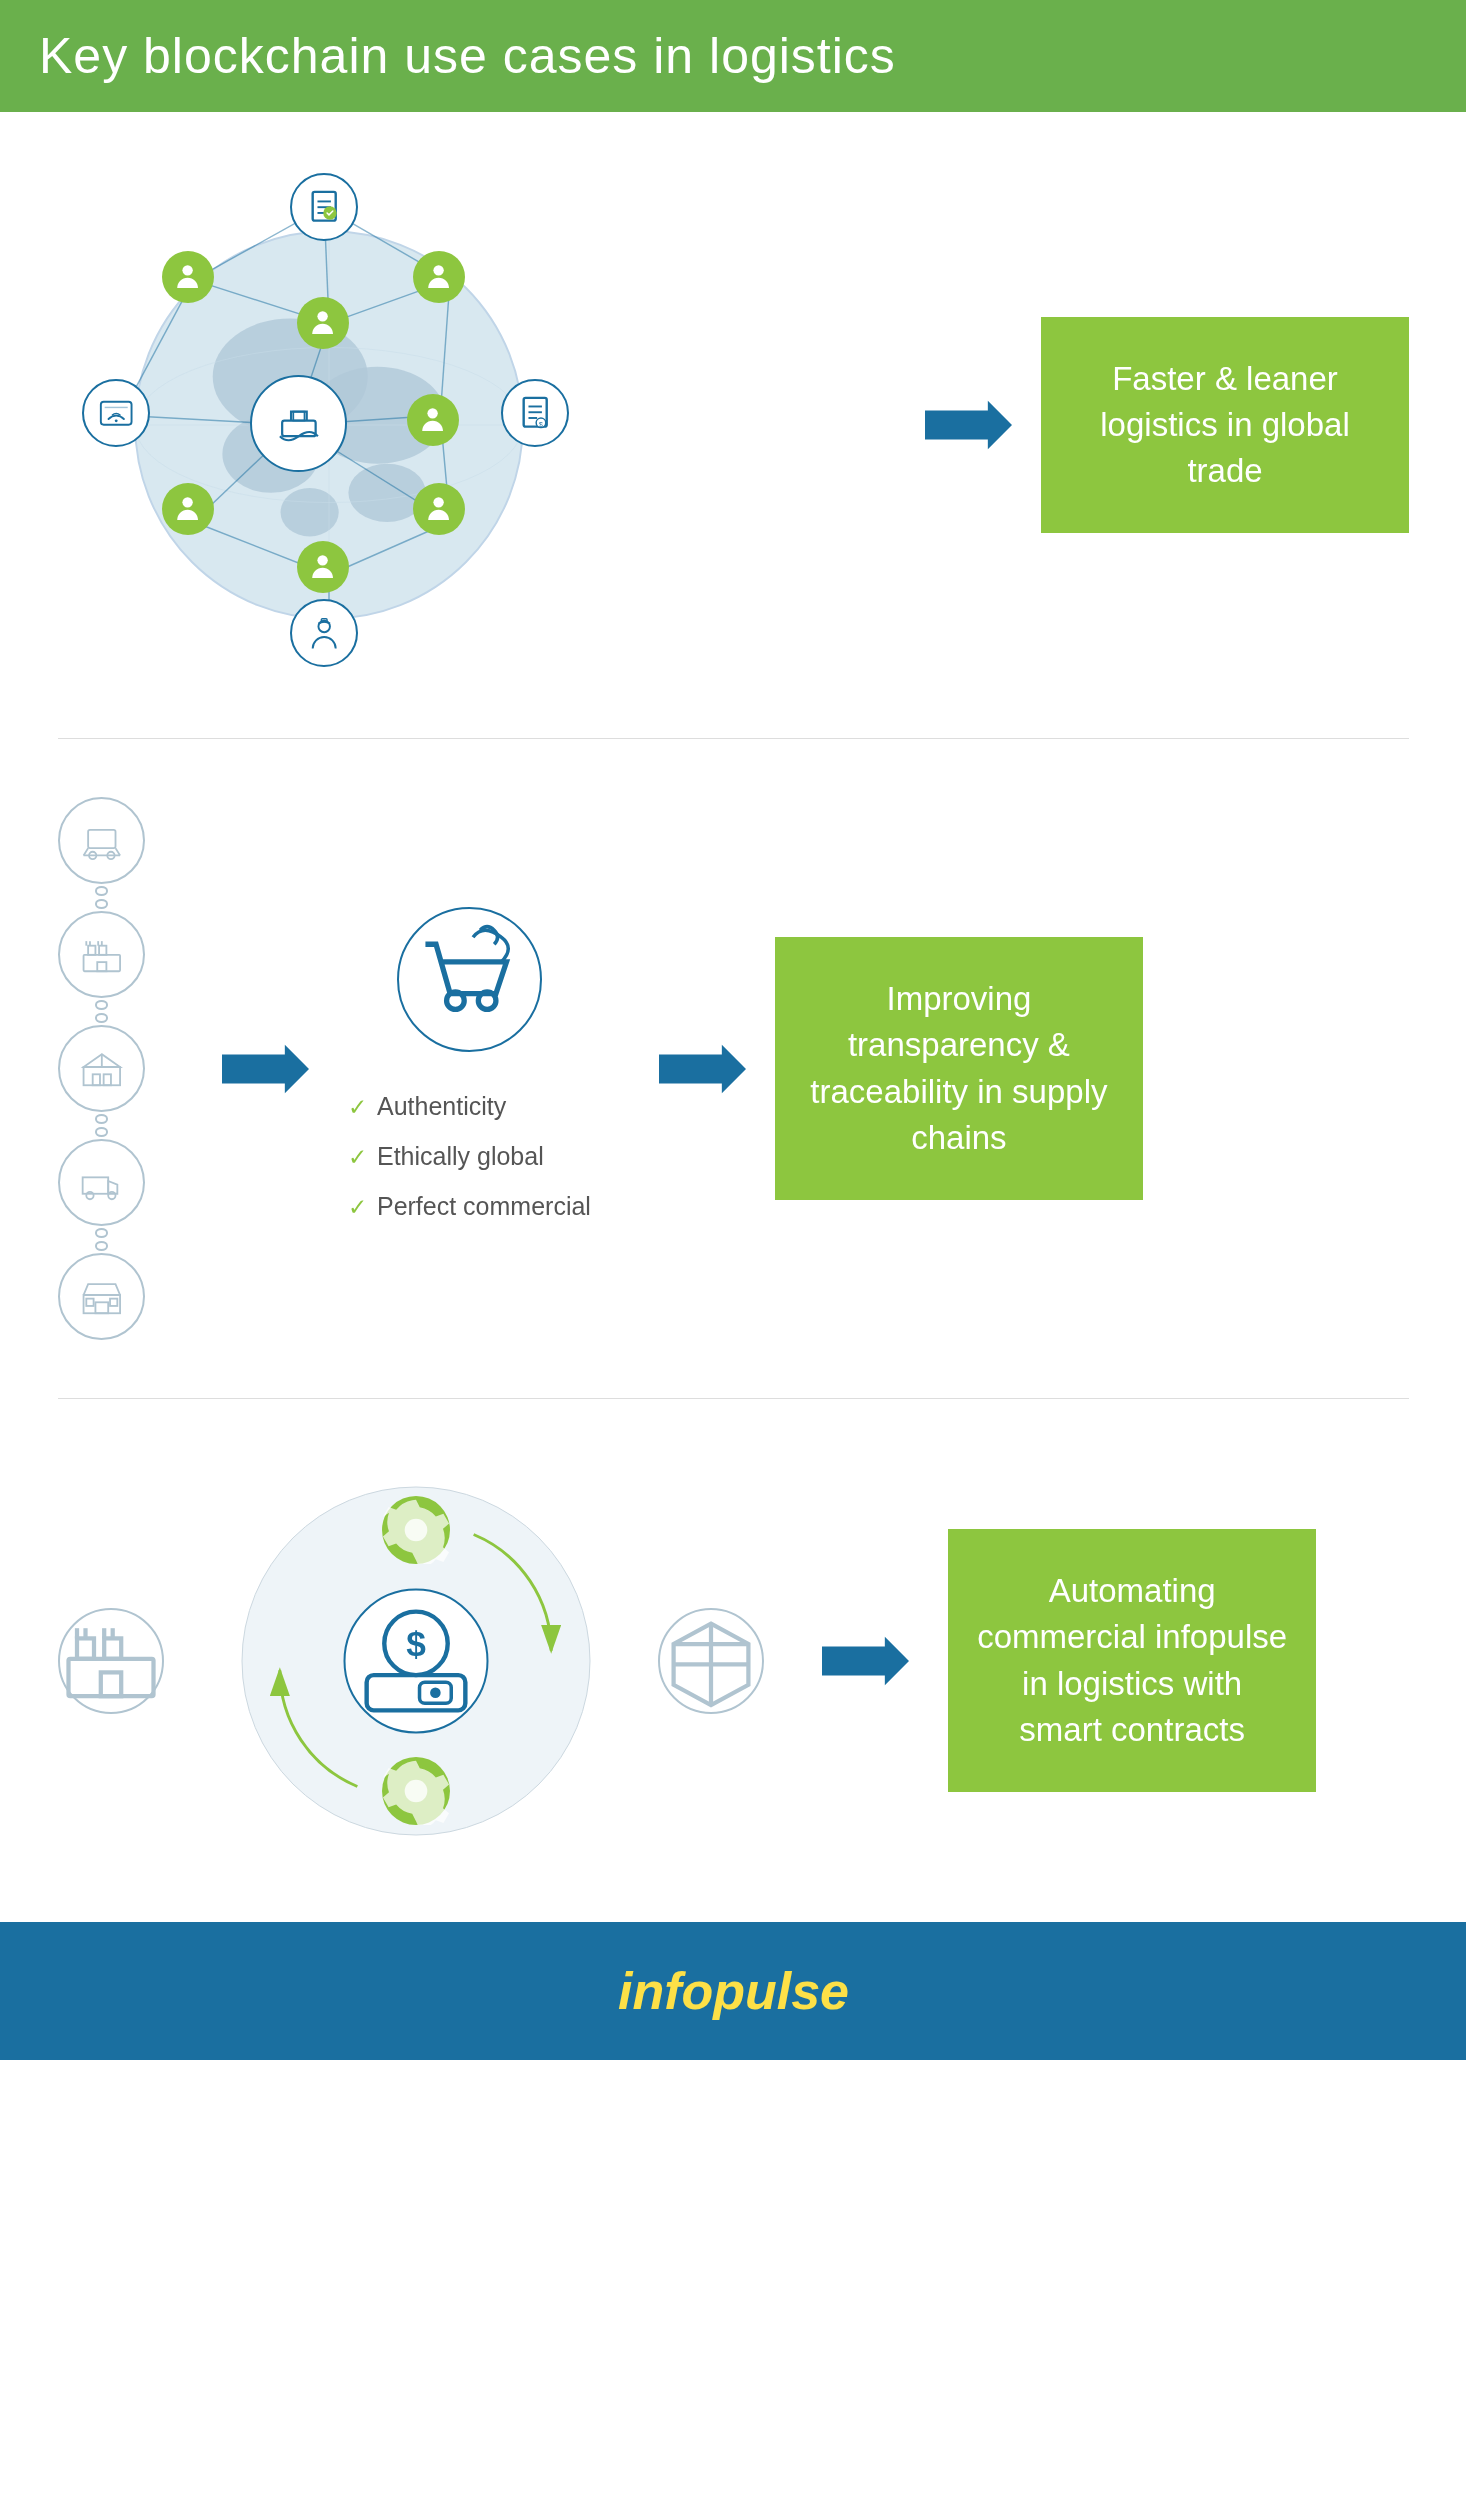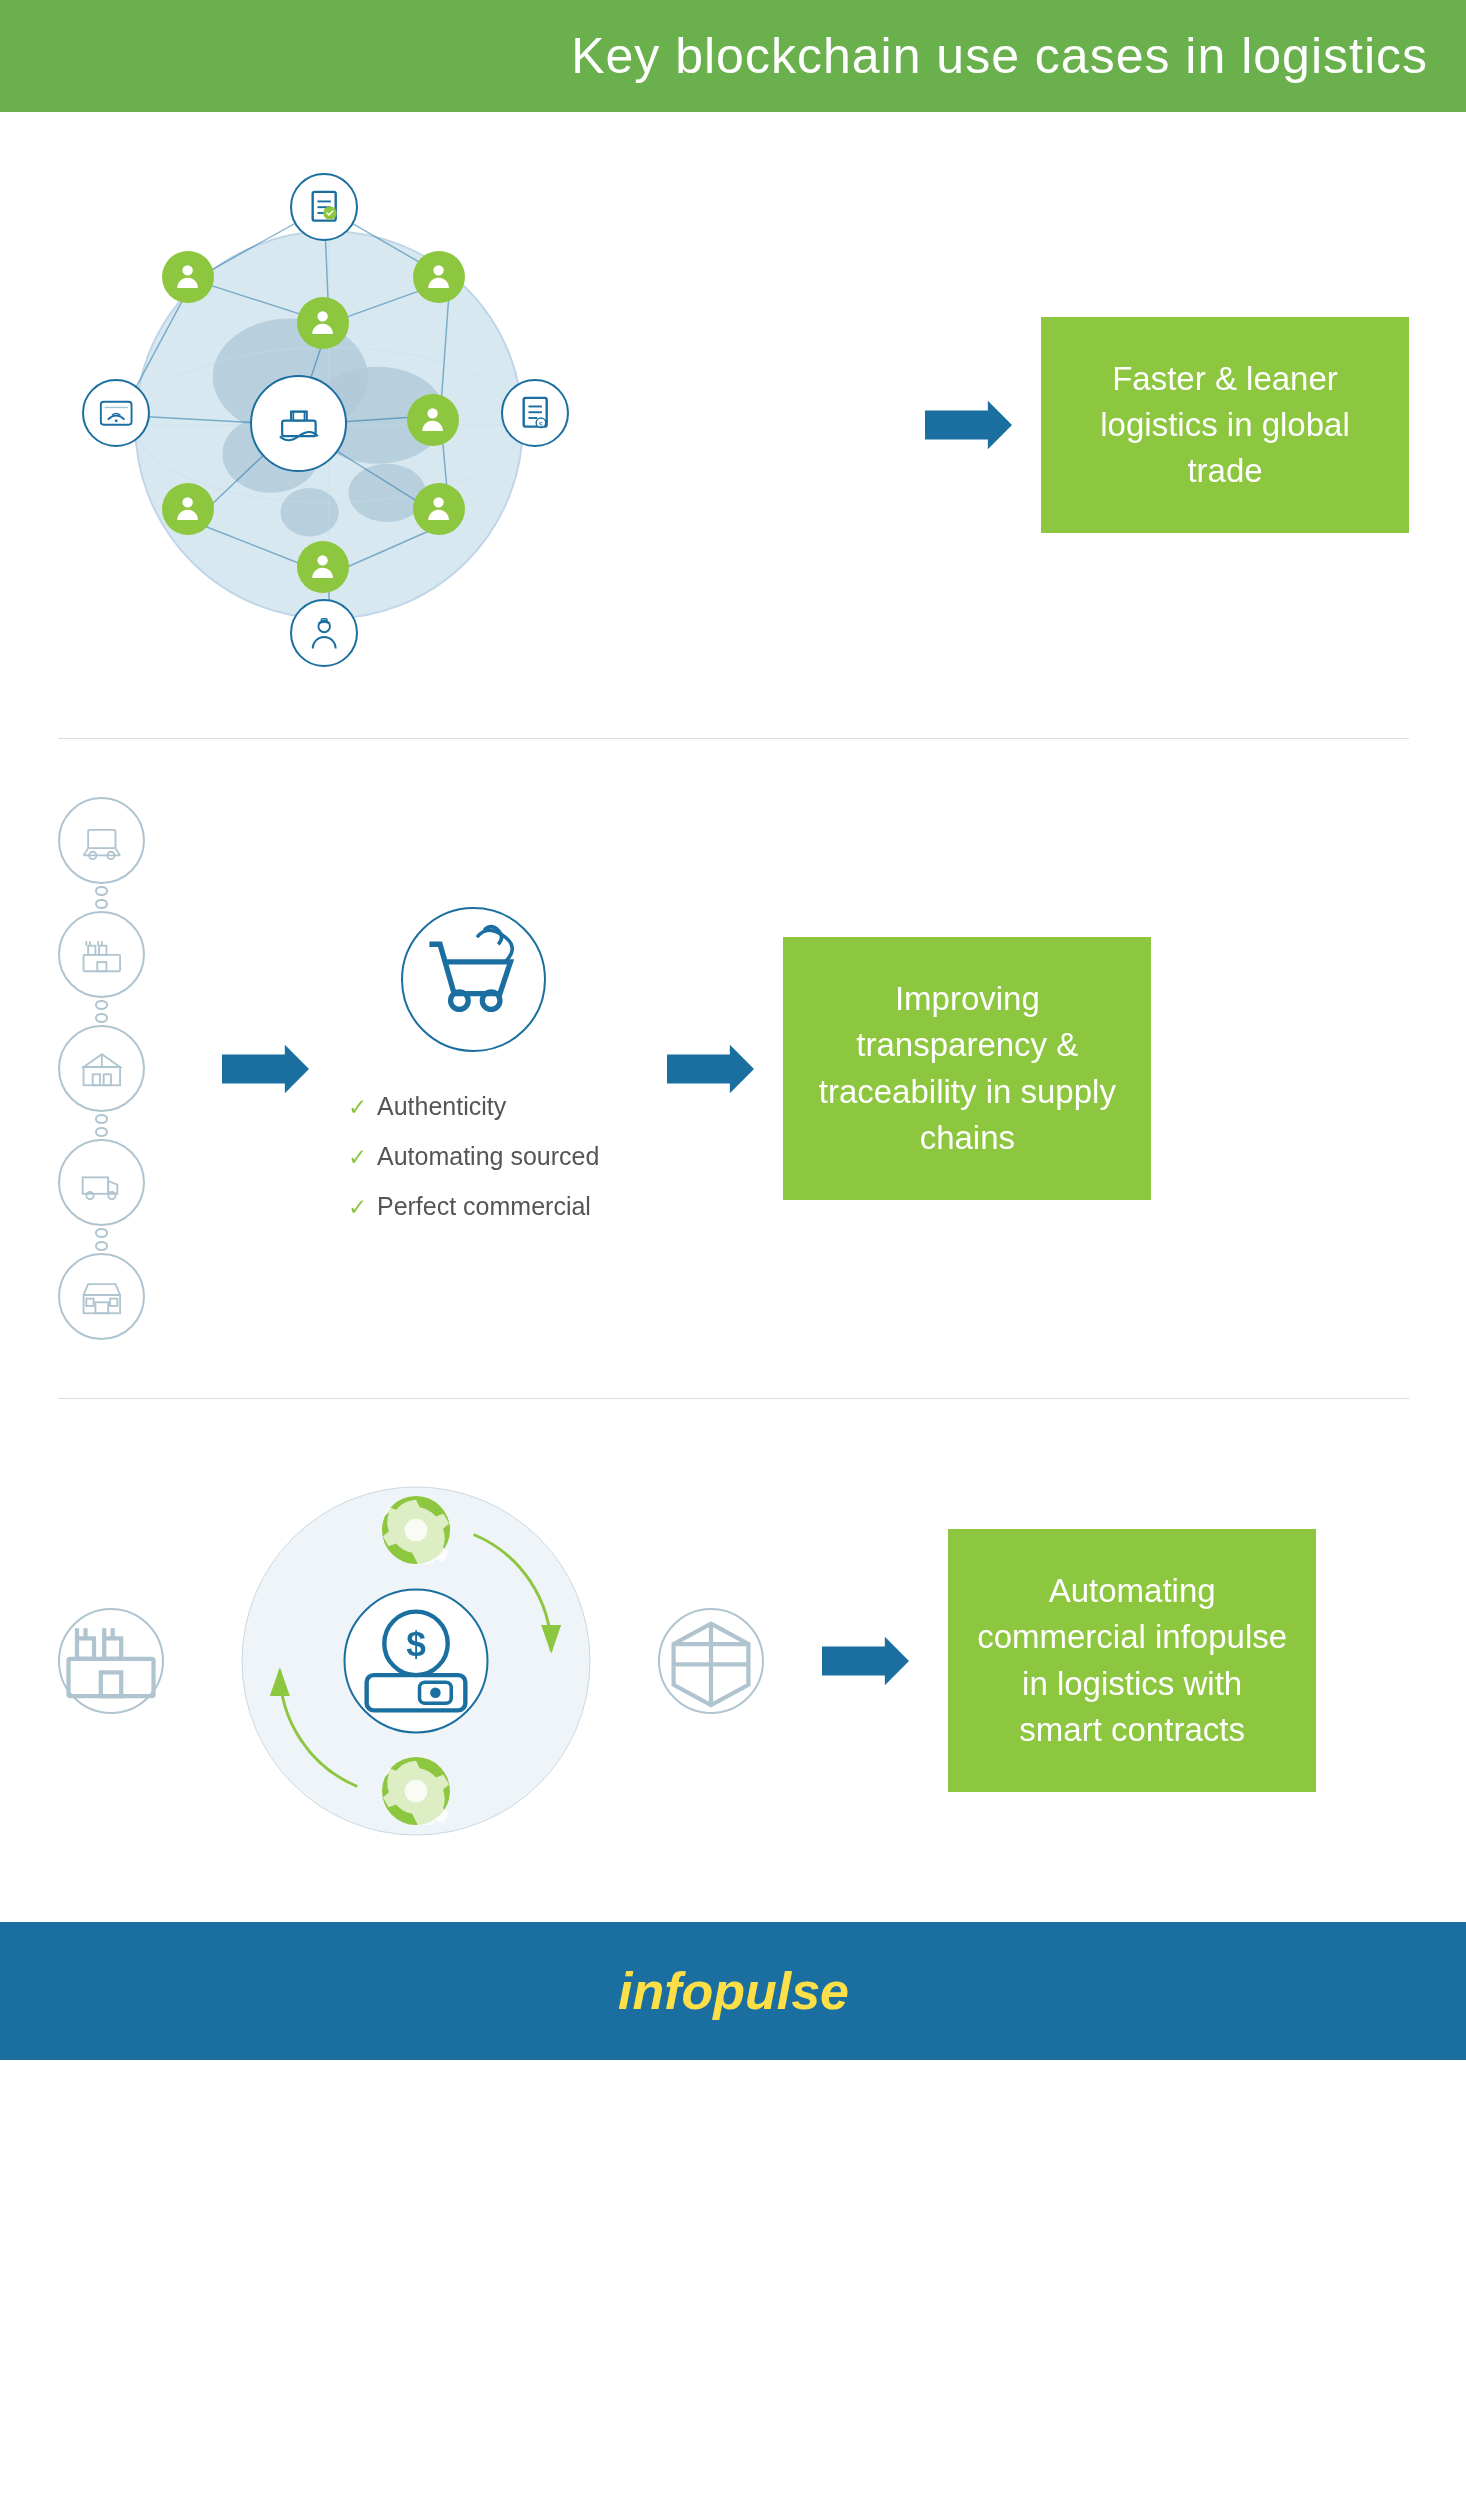--- a/index.html
+++ b/index.html
@@ -9,21 +9,21 @@
       background: #ffffff;
       font-family: 'Segoe UI', Arial, sans-serif;
       overflow-x: hidden;
     }
 
     
     .header {
       background: #6ab04c;
       width: 100%;
       padding: 27px 39px;
-      text-align: right;
+      text-align: left;
     }
     .header h1 {
       color: #ffffff;
       font-size: 50px;
       font-weight: 400;
       letter-spacing: 1px;
     }
 
     .section-divider {
       border: none;
@@ -605,21 +605,21 @@
       <svg viewBox="0 0 80 80" fill="none" stroke="#1a6fa0" stroke-width="3" xmlns="http://www.w3.org/2000/svg">
         <path d="M15 20 h6 l8 28 h26 l6-18 H25"></path>
         <circle cx="32" cy="52" r="5"></circle>
         <circle cx="50" cy="52" r="5"></circle>
         <path d="M46 12 q4-4 8 0 q4 4 0 8" stroke="#1a6fa0" stroke-width="2" fill="none"></path>
         <path d="M42 16 q6-8 16 0 q8 6 0 14" stroke="#1a6fa0" stroke-width="2" fill="none"></path>
       </svg>
     </div>
     <ul class="checklist">
       <li>Authenticity</li>
-      <li>Automating sourced</li>
+      <li>Ethically global</li>
       <li>Perfect commercial</li>
     </ul>
   </div>
 
   <div class="arrow" style="margin: 0 29px;">
     <svg viewBox="0 0 90 50" fill="none" xmlns="http://www.w3.org/2000/svg">
       <polygon points="0,10 65,10 65,0 90,25 65,50 65,40 0,40" fill="#1a6fa0"></polygon>
     </svg>
   </div>
 

